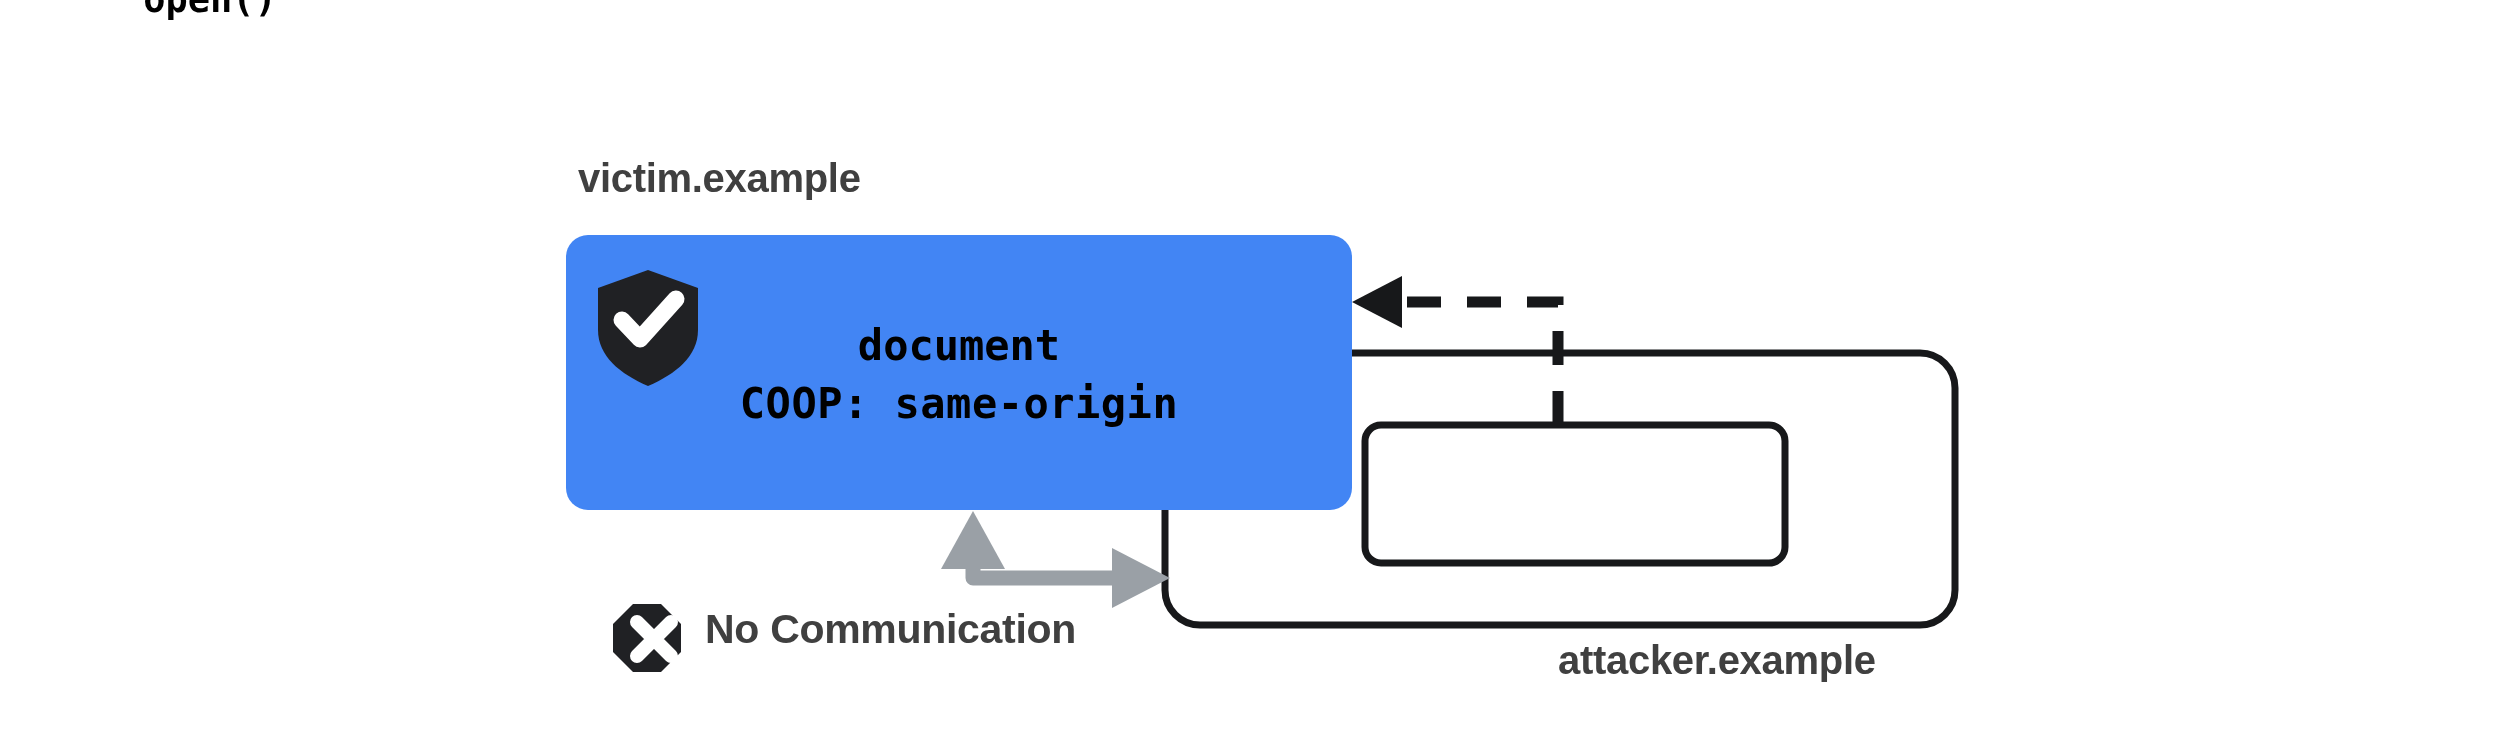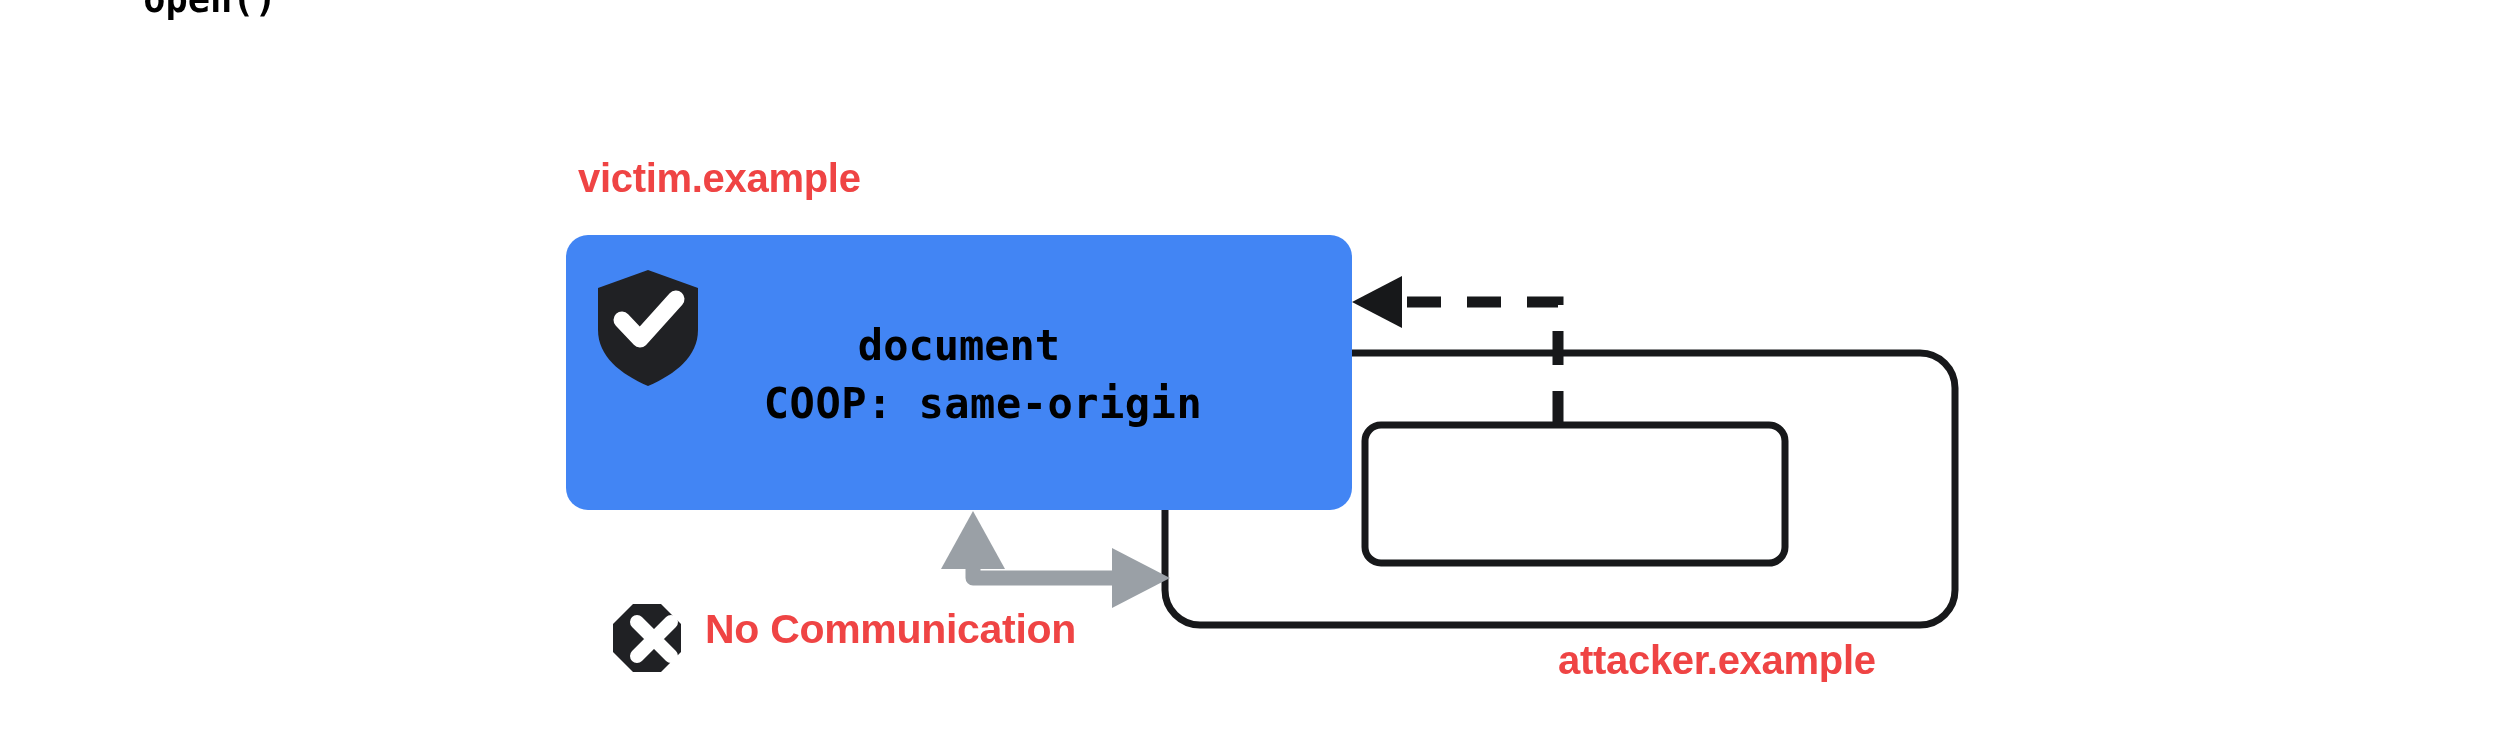--- a/index.html
+++ b/index.html
@@ -23,21 +23,21 @@
     position: absolute;
     left: 0;
     top: 0;
     width: 2500px;
     height: 735px;
     display: block;
   }
   .lbl {
     position: absolute;
     white-space: nowrap;
-    color: #ef4444;
+    color: #404040;
     font-family: "Liberation Sans", sans-serif;
     font-weight: 700;
     letter-spacing: -0.3px;
   }
   #victim-label {
     left: 578px;
     top: 156px;
     font-size: 40px;
   }
   #attacker-label {
@@ -65,21 +65,20 @@
     font-size: 42px;
     line-height: 52px;
   }
   #coop-line {
     left: 566px;
     top: 378px;
     width: 786px;
     font-size: 42px;
     line-height: 52px;
     letter-spacing: 0.5px;
-    padding-left: 24px;
   }
   #open-label {
     left: 1365px;
     top: 471px;
     width: 420px;
     font-size: 37px;
     line-height: 44px;
     font-family: "DejaVu Sans Mono", "Liberation Mono", monospace;
     font-weight: 700;
     text-align: center;

